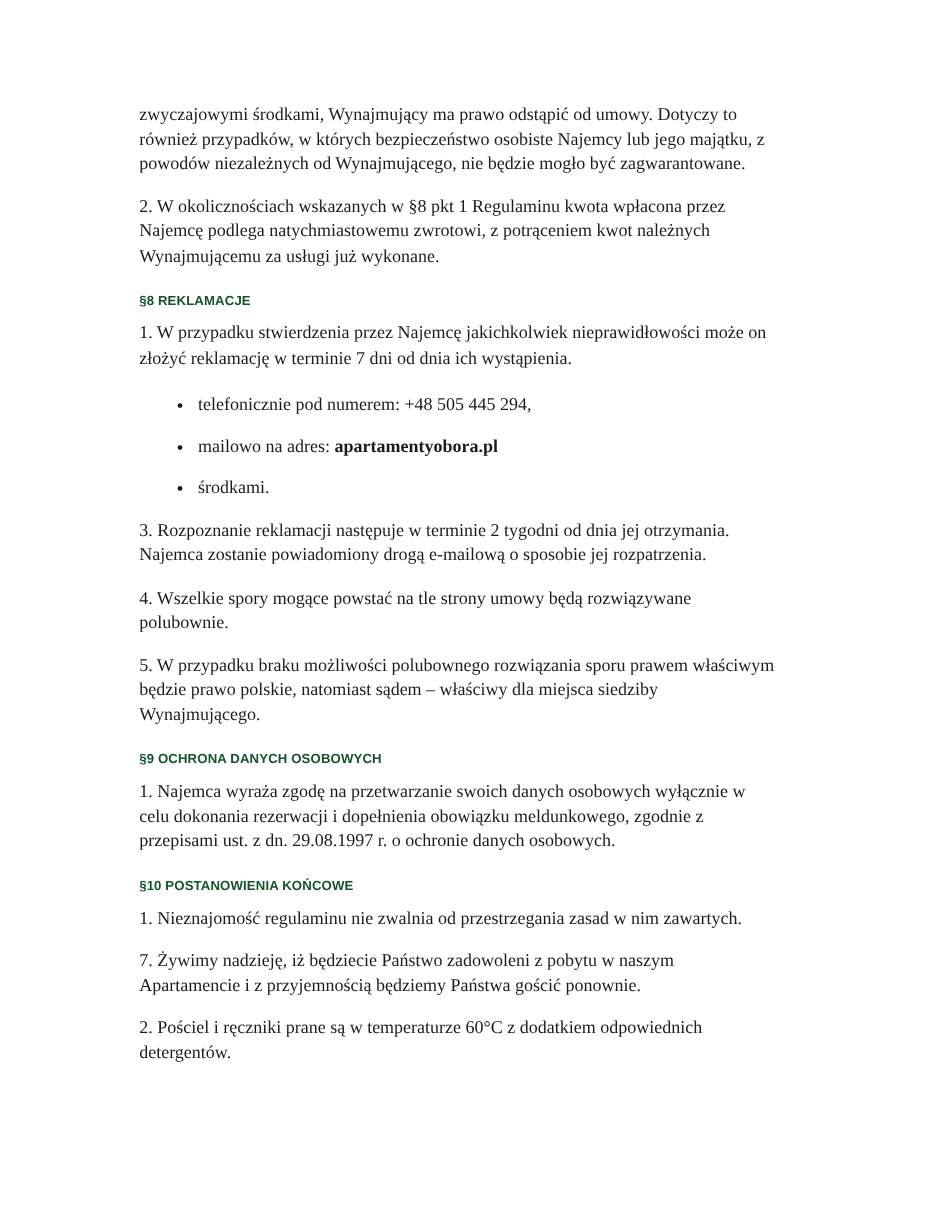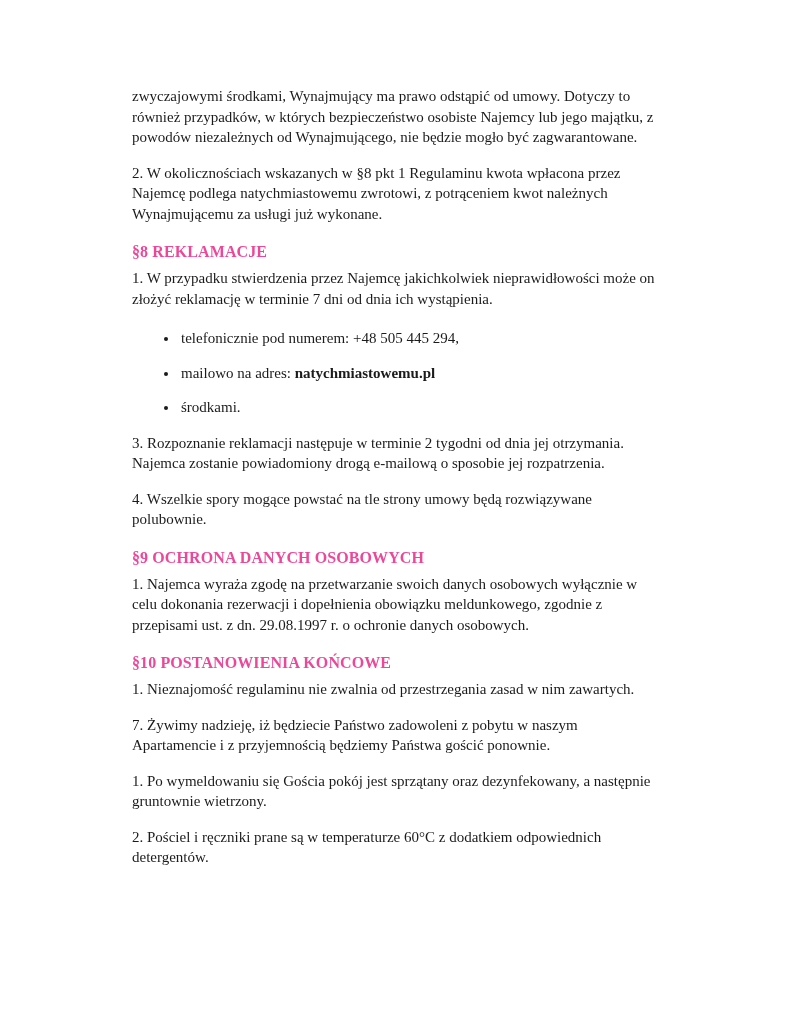--- a/index.html
+++ b/index.html
@@ -12,32 +12,31 @@
     position: relative;
     width: 760px;
     height: 1024px;
     background: #ffffff;
     overflow: hidden;
     padding: 86px 112px 40px 116px;
     font-family: "Liberation Serif", "DejaVu Serif", serif;
     font-size: 15px;
     line-height: 20.5px;
     color: #1b1b1b;
-    margin-left: 16px;
     -webkit-font-smoothing: antialiased;
   }
   .page p {
     margin: 0 0 15px 0;
   }
   .section-heading {
-    font-family: Liberation Serif, serif;
+    font-family: Liberation Sans, sans-serif;
     font-weight: 700;
-    font-size: 16px;
+    font-size: 11px;
     line-height: 25px;
-    color: #ec4899;
+    color: #14532d;
     margin: 0 0 4px 0;
     letter-spacing: 0.1px;
   }
   ul.bullet-list {
     list-style: disc outside;
     margin: 0 0 15px 0;
     padding: 4px 0 0 47px;
   }
   ul.bullet-list li {
     margin: 0 0 14px 0;
@@ -63,40 +62,40 @@
   <h2 class="section-heading">§8 REKLAMACJE</h2>
 
   <p>1. W przypadku stwierdzenia przez Najemcę jakichkolwiek nieprawidłowości może on złożyć reklamację w terminie 7 dni od dnia ich wystąpienia.</p>
 
 
   <ul class="bullet-list">
     <li>
       <span>telefonicznie pod numerem: +48 505 445 294,</span>
     </li>
     <li>
-      <span>mailowo na adres: </span><span class="bold">natychmiastowemu.pl</span>
+      <span>mailowo na adres: </span><span class="bold">apartamentyobora.pl</span>
     </li>
     <li>
       <span>środkami.</span>
     </li>
   </ul>
 
   <p>3. Rozpoznanie reklamacji następuje w terminie 2 tygodni od dnia jej otrzymania. Najemca zostanie powiadomiony drogą e-mailową o sposobie jej rozpatrzenia.</p>
 
   <p>4. Wszelkie spory mogące powstać na tle strony umowy będą rozwiązywane polubownie.</p>
 
+  <p>5. W przypadku braku możliwości polubownego rozwiązania sporu prawem właściwym będzie prawo polskie, natomiast sądem – właściwy dla miejsca siedziby Wynajmującego.</p>
 
   <h2 class="section-heading">§9 OCHRONA DANYCH OSOBOWYCH</h2>
 
   <p>1. Najemca wyraża zgodę na przetwarzanie swoich danych osobowych wyłącznie w celu dokonania rezerwacji i dopełnienia obowiązku meldunkowego, zgodnie z przepisami ust. z dn. 29.08.1997 r. o ochronie danych osobowych.</p>
 
   <h2 class="section-heading">§10 POSTANOWIENIA KOŃCOWE</h2>
 
   <p>1. Nieznajomość regulaminu nie zwalnia od przestrzegania zasad w nim zawartych.</p>
 
   <p>7. Żywimy nadzieję, iż będziecie Państwo zadowoleni z pobytu w naszym Apartamencie i z przyjemnością będziemy Państwa gościć ponownie.</p>
 
 
-  <p>1. Po wymeldowaniu się Gościa pokój jest sprzątany oraz dezynfekowany, a następnie gruntownie wietrzony.</p>
 
   <p>2. Pościel i ręczniki prane są w temperaturze 60°C z dodatkiem odpowiednich detergentów.</p>
 
 </div>
 
 </body></html>

